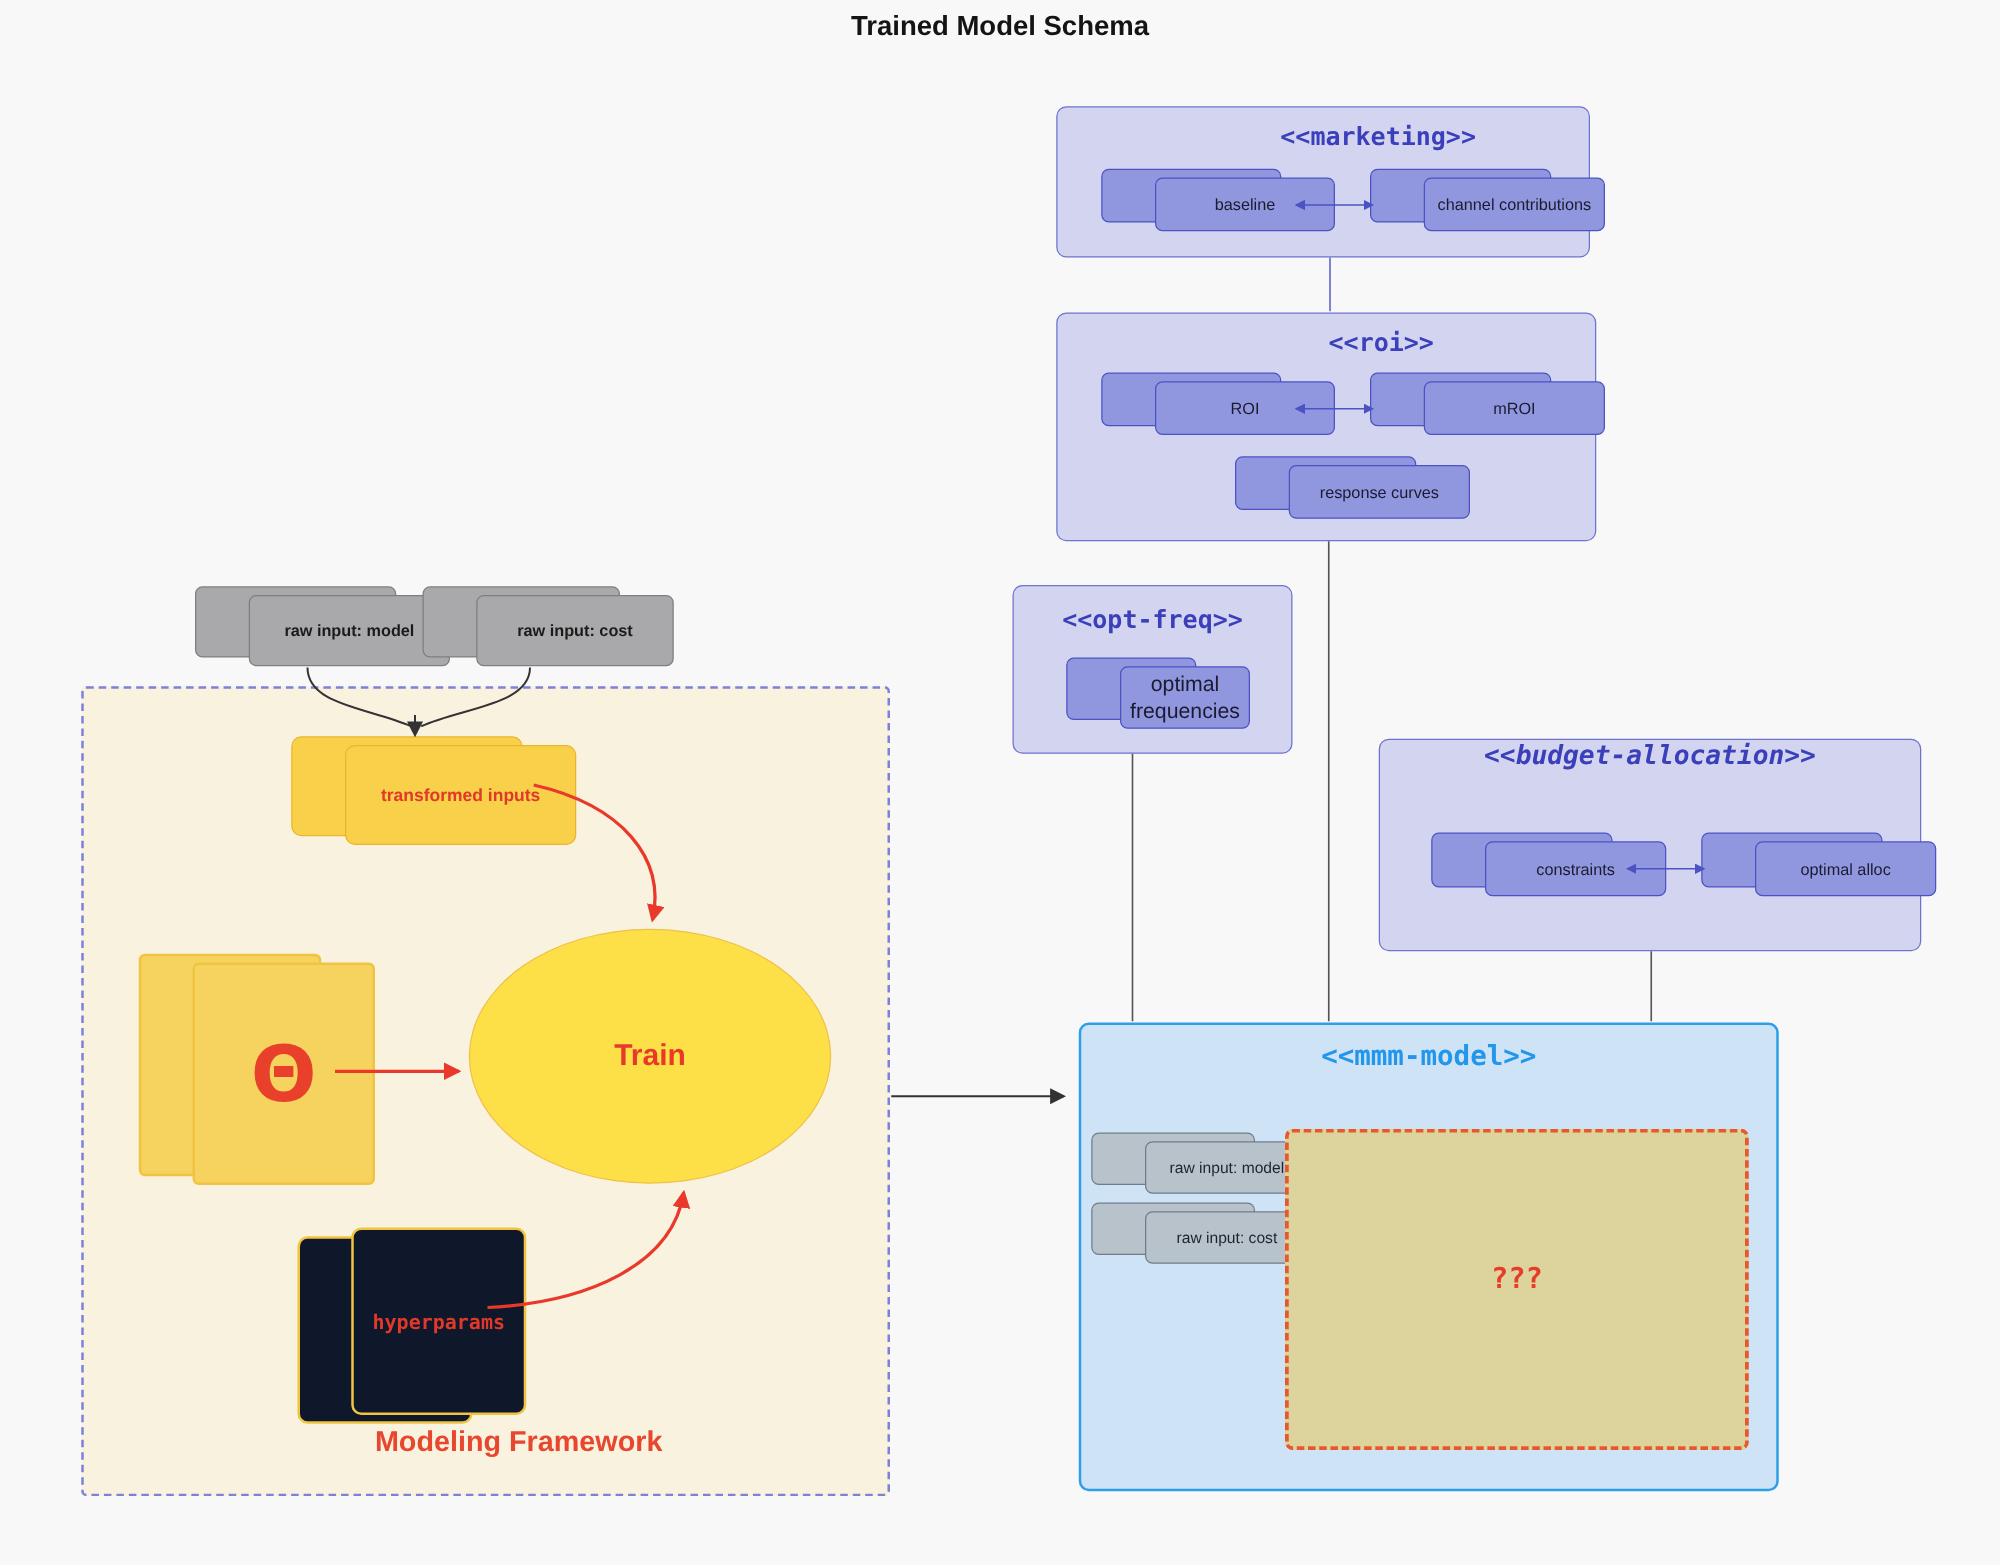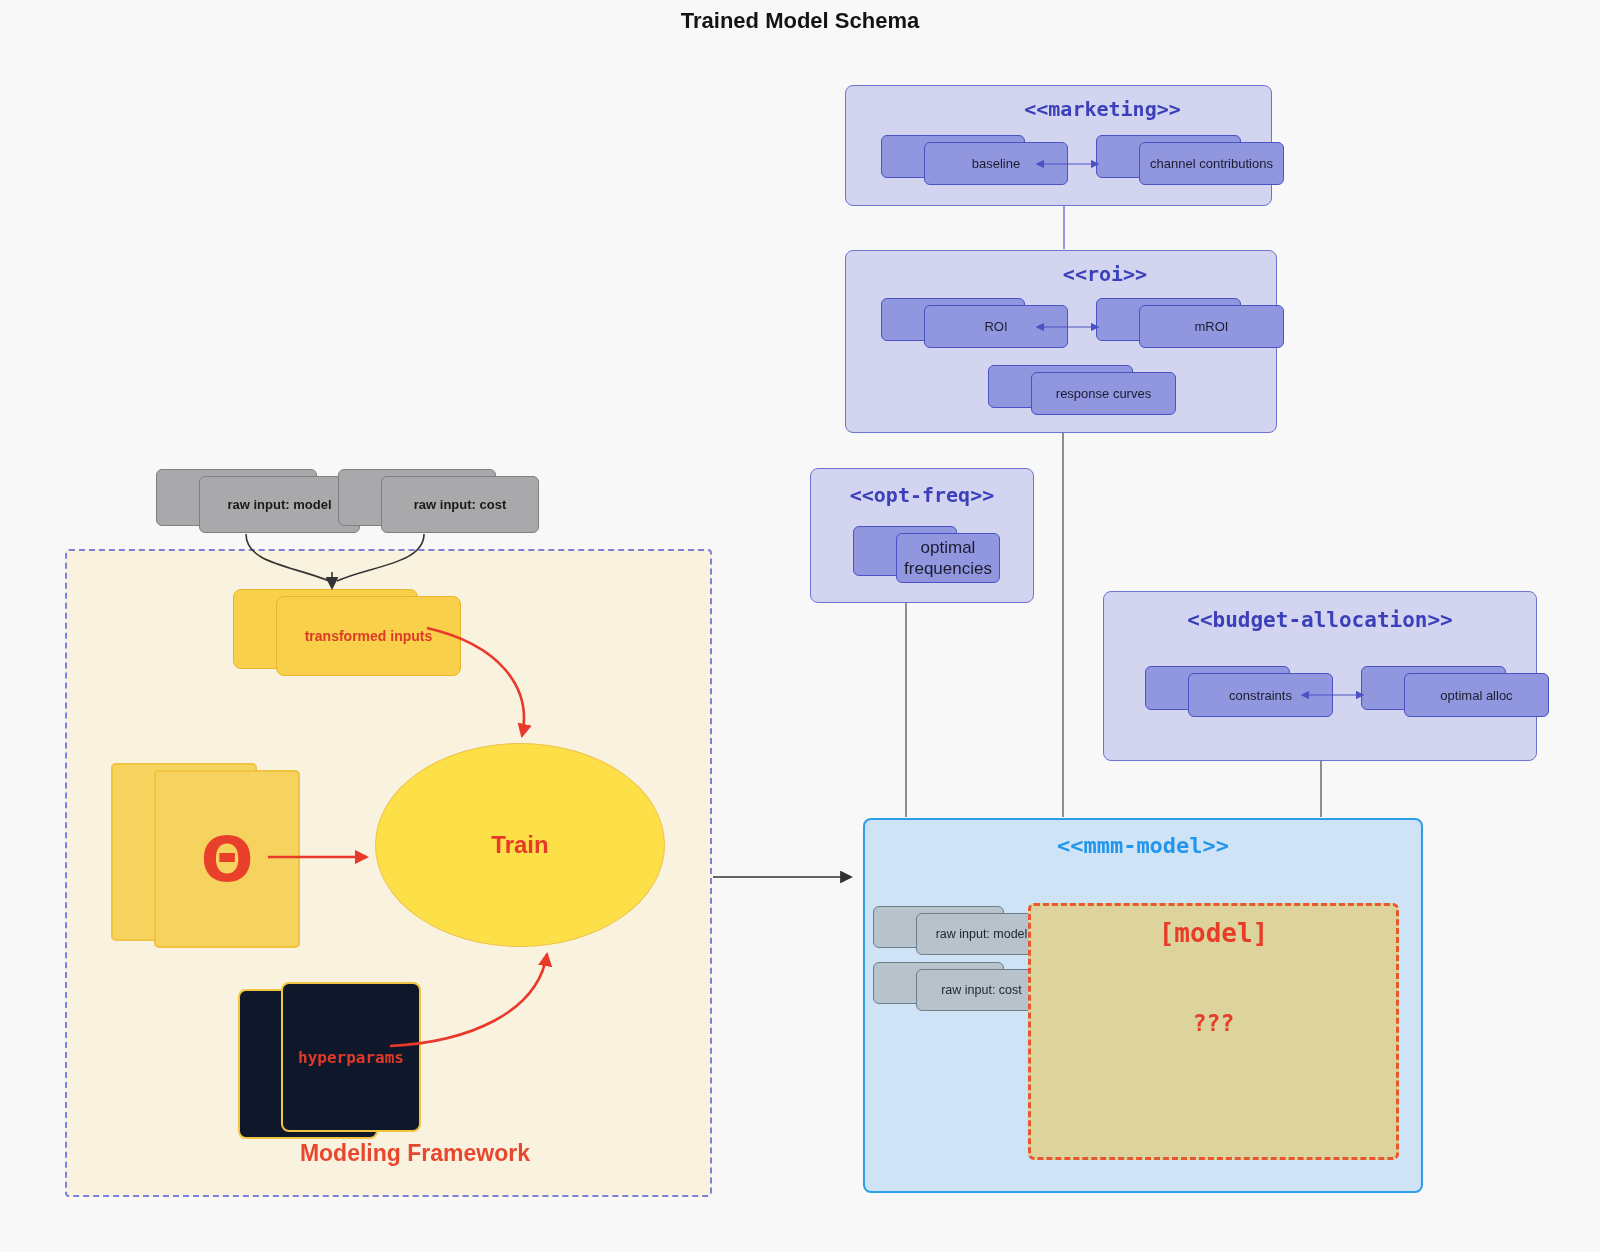--- a/index.html
+++ b/index.html
@@ -17,21 +17,21 @@
   #c-marketing{left:845px;top:85px;width:427px;height:121px;background:#d3d5f0;border:1.4px solid #6d73ce;}
   #c-roi      {left:845px;top:250px;width:432px;height:183px;background:#d3d5f0;border:1.4px solid #6d73ce;}
   #c-optfreq  {left:810px;top:468px;width:224px;height:135px;background:#d3d5f0;border:1.4px solid #6d73ce;}
   #c-budget   {left:1103px;top:591px;width:434px;height:170px;background:#d3d5f0;border:1.4px solid #6d73ce;}
   #c-mmm      {left:863px;top:818px;width:560px;height:375px;background:#cfe3f6;border:2px solid #2d9fe8;}
   #c-mmm .ctitle{color:#2196ea;font-size:22px;margin-top:13px;}
   #c-framework{left:65px;top:549px;width:647px;height:648px;background:#f9f2de;
                border:2px dashed #7c81d9;border-radius:4px;}
   #c-marketing .ctitle,#c-roi .ctitle{margin-top:11px;padding-left:44px;}
   #c-optfreq .ctitle{margin-top:14px;}
-  #c-budget .ctitle{margin-top:16px;font-size:21px;}
+  #c-budget .ctitle{font-size:21px;font-style:italic;}
   #fw-label{position:absolute;bottom:28px;left:0;width:72%;text-align:right;
             font-size:23px;font-weight:bold;color:#e8472f;}
 
   
   .stack{position:absolute;}
   .stack .layer{position:absolute;box-sizing:border-box;border-radius:6px;}
   .stack .back{left:-7px;top:-7px;width:100%;height:100%;}
   .stack.back-dl .back{left:-7px;top:7px;}
   .stack .front{left:0;top:0;width:100%;height:100%;display:flex;align-items:center;
                 justify-content:center;text-align:center;margin-left:36px;}
@@ -175,21 +175,20 @@
     <div class="layer front">Θ</div>
   </div>
   <div class="stack ynode back-dl" id="n-hyper">
     <div class="layer back"></div>
     <div class="layer front">hyperparams</div>
   </div>
 
   <div class="abs" id="n-train">Train</div>
 
   <div class="abs" id="n-model">
-    <div class="mlabel">[model]</div>
     <div class="munknown">???</div>
   </div>
 
   <svg id="edges" viewBox="0 0 1600 1252">
     <defs>
       <marker id="mDark" viewBox="0 0 10 10" refX="8.5" refY="5" markerWidth="8" markerHeight="8" orient="auto-start-reverse">
         <path d="M0,0 L10,5 L0,10 z" fill="#333"></path>
       </marker>
       <marker id="mRed" viewBox="0 0 10 10" refX="8.5" refY="5" markerWidth="5.5" markerHeight="5.5" orient="auto-start-reverse">
         <path d="M0,0 L10,5 L0,10 z" fill="#e8392b"></path>

